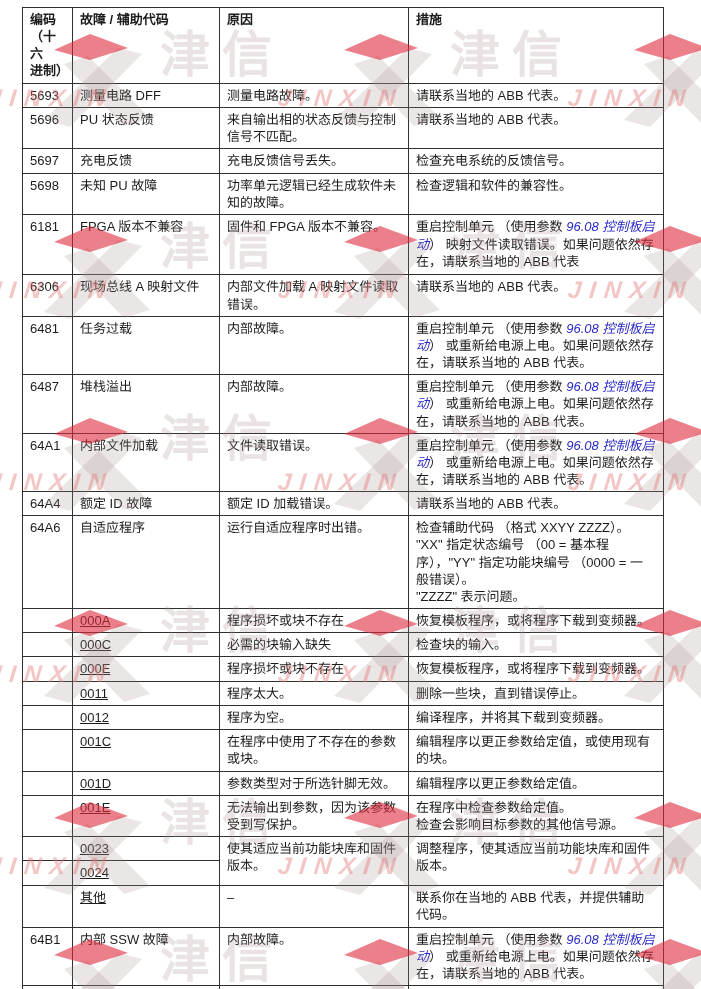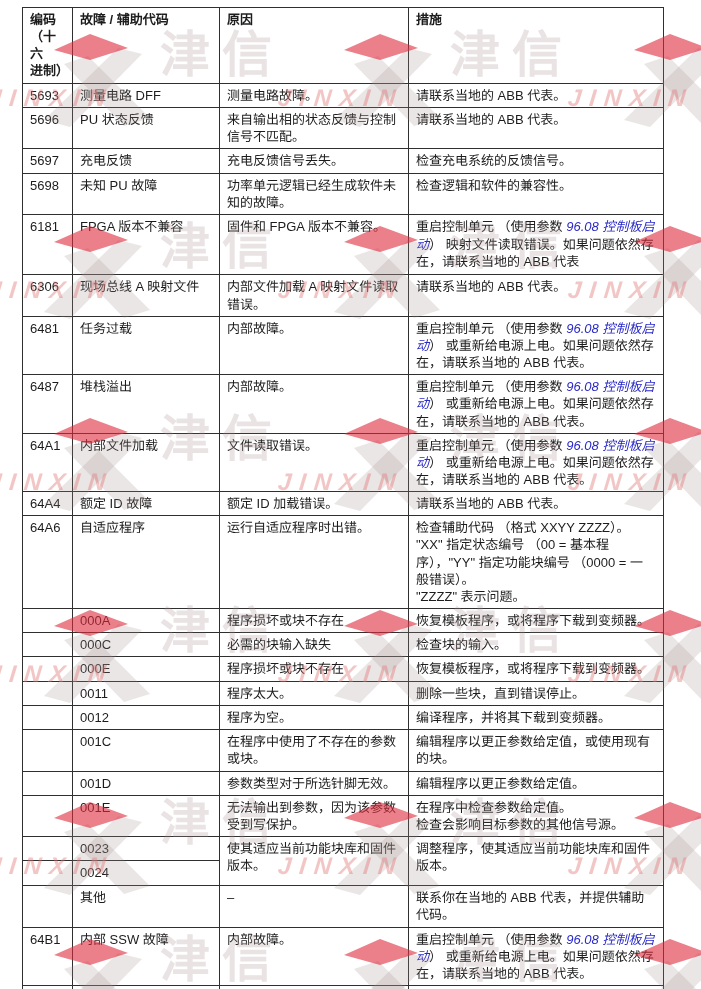--- a/index.html
+++ b/index.html
@@ -15,21 +15,21 @@
     border-collapse:collapse; table-layout:fixed;
     font-size:13px; line-height:1.32; color:#1c1c1c;
   }
   .fault-table td, .fault-table th {
     border:1px solid #2f2f2f; vertical-align:top;
     padding:3px 8px 3px 7px; text-align:left; font-weight:normal;
     overflow:hidden;
   }
   .fault-table th { font-weight:bold; white-space:pre-line; }
   .c-code  { padding-left:7px; }
-  .c-aux   { text-align:right; padding-right:9px; }
+  .c-aux   { text-align:right; padding-right:9px;text-decoration:underline; }
   .cause-text, .ptext { white-space:pre-line; }
   .plink { color:#2929c8; font-style:italic; }
 
   
   .wm-layer { position:absolute; inset:0; pointer-events:none; z-index:5; }
   .wm-tile { position:absolute; width:340px; height:110px; }
   .wm-cn {
     position:absolute; left:120px; top:0px; font-size:50px; line-height:1;
     font-weight:600; letter-spacing:12px; white-space:nowrap;
   }

